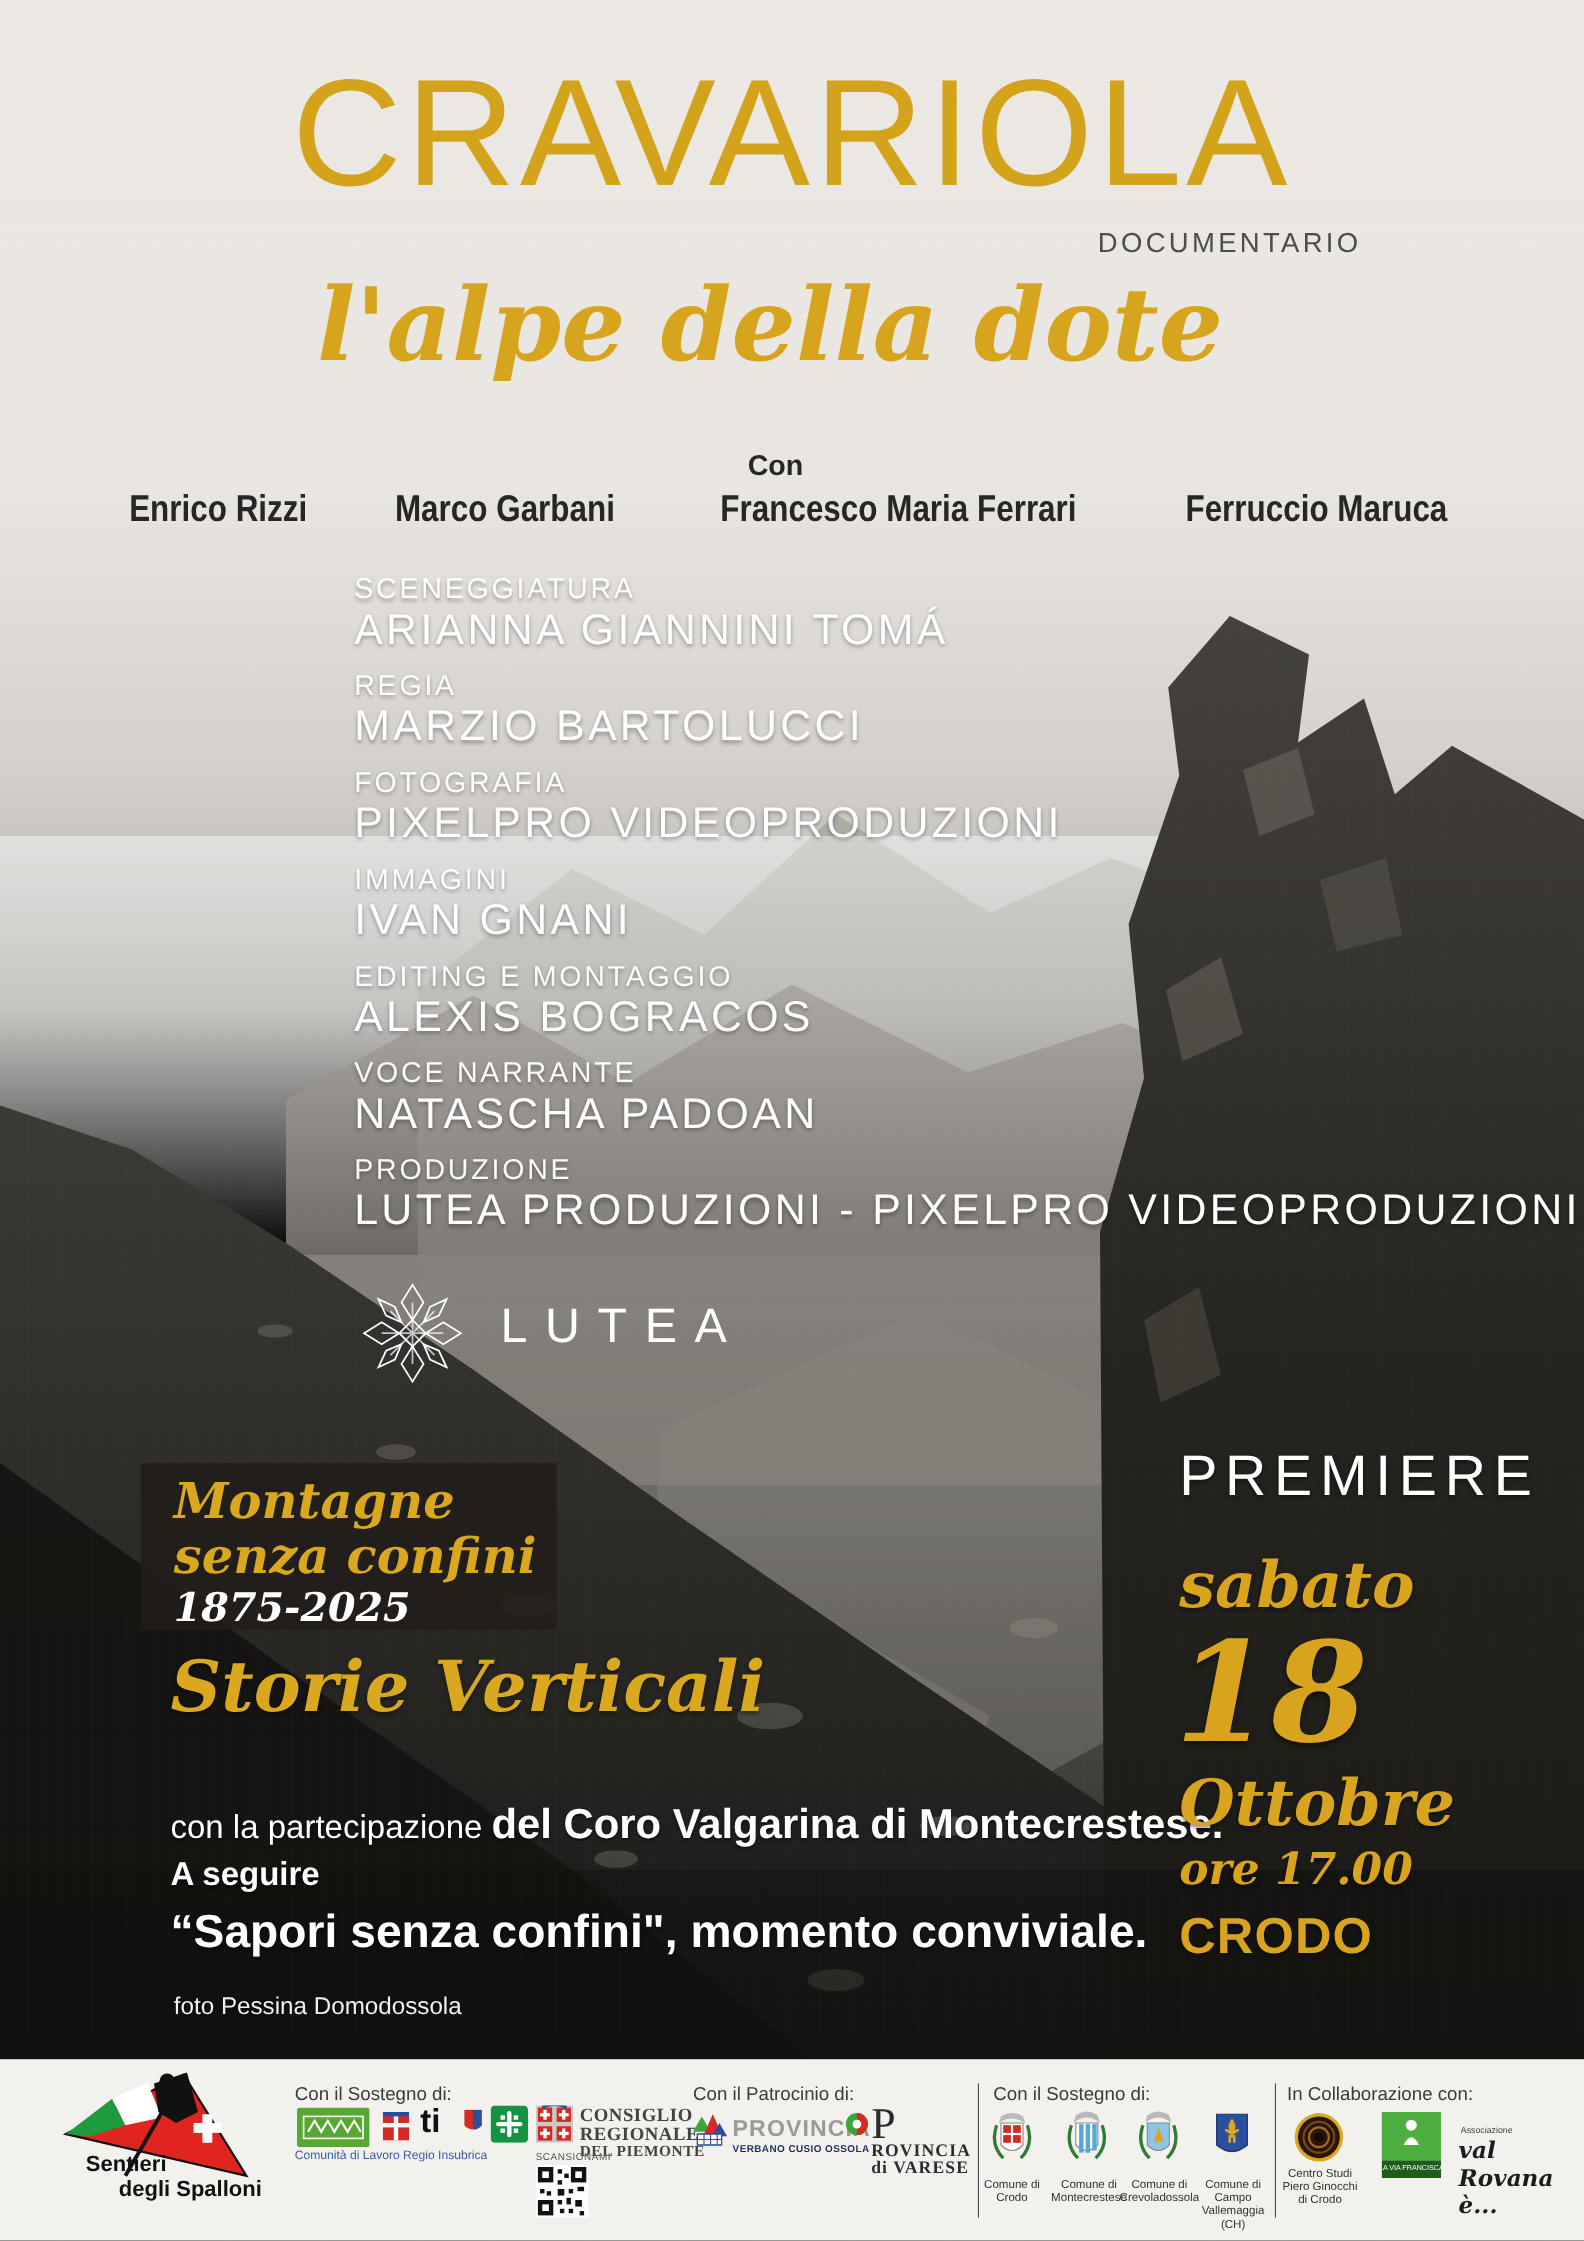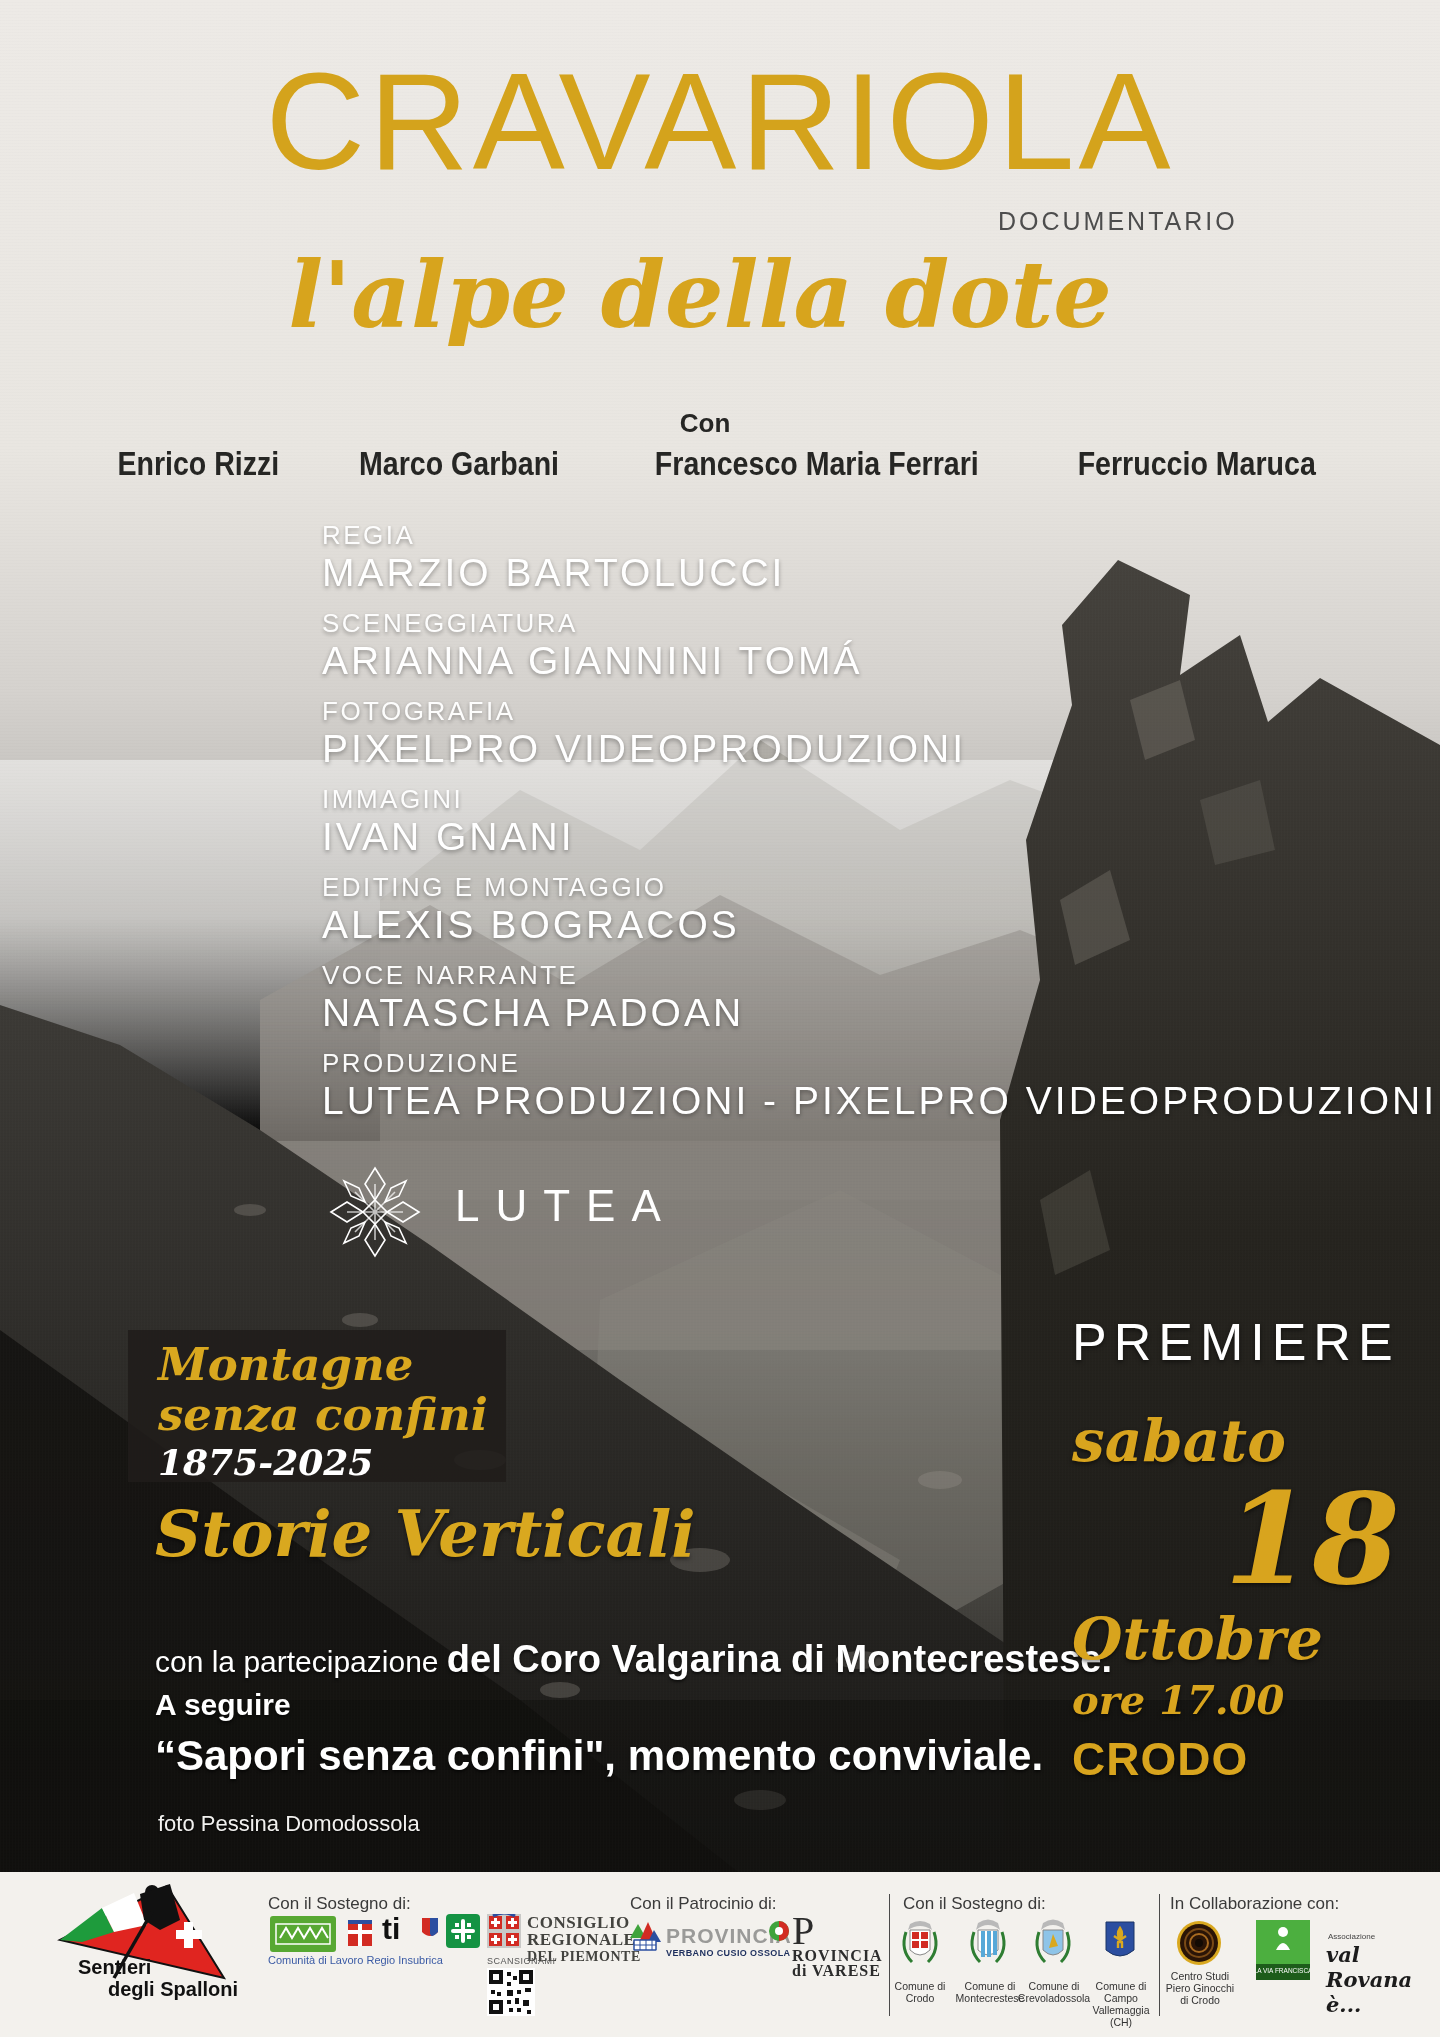--- a/index.html
+++ b/index.html
@@ -45,21 +45,21 @@
           text-shadow:0 2px 3px rgba(0,0,0,.6);}
   .photocap{left:158px;top:1808px;color:#f2f1ef;font-size:22px;line-height:32px;
             text-shadow:0 1px 2px rgba(0,0,0,.7);}
   
   .premiere{left:1072px;top:1312px;color:#fff;}
   .prem-label{font-size:52px;letter-spacing:7px;color:#fff;
               text-shadow:0 2px 4px rgba(0,0,0,.5);}
   .gold-script{font-family:"DejaVu Serif",serif;font-style:italic;font-weight:bold;
                color:#d8a41e;text-shadow:0 2px 4px rgba(0,0,0,.55);}
   .sabato{font-size:58px;margin-top:40px;line-height:1;}
-  .daynum{font-size:126px;line-height:1;margin-top:6px;margin-left:-4px;text-align:right;}
+  .daynum{font-size:126px;line-height:1;margin-top:6px;margin-left:-4px;}
   .month{font-size:58px;line-height:1;margin-top:8px;}
   .oretime{font-size:40px;line-height:1;margin-top:12px;}
   .city,.venue{color:#d8a41e;font-weight:bold;font-size:46px;line-height:1;
                letter-spacing:1px;text-shadow:0 2px 4px rgba(0,0,0,.55);}
   .city{margin-top:16px;} .venue{margin-top:14px;white-space:nowrap;}
   
   .footer{left:0;top:1872px;width:1440px;height:165px;background:#f3f1ed;}
   .flabel{position:absolute;font-size:17px;color:#3a3a3a;}
   .tinycap{position:absolute;font-size:11px;color:#3b5ba5;}
   .comcap{position:absolute;font-size:10.5px;color:#333;text-align:center;line-height:12px;}
@@ -146,26 +146,26 @@
   <div class="abs conlabel">Con</div>
   <div class="abs castrow">
     <span>Enrico Rizzi</span>
     <span>Marco Garbani</span>
     <span>Francesco Maria Ferrari</span>
     <span>Ferruccio Maruca</span>
   </div>
 
   <div class="abs credits">
     <div class="credit">
+      <div class="role">SCENEGGIATURA</div>
+      <div class="cname">ARIANNA GIANNINI TOMÁ</div>
+    </div>
+    <div class="credit">
       <div class="role">REGIA</div>
       <div class="cname">MARZIO BARTOLUCCI</div>
-    </div>
-    <div class="credit">
-      <div class="role">SCENEGGIATURA</div>
-      <div class="cname">ARIANNA GIANNINI TOMÁ</div>
     </div>
     <div class="credit">
       <div class="role">FOTOGRAFIA</div>
       <div class="cname">PIXELPRO VIDEOPRODUZIONI</div>
     </div>
     <div class="credit">
       <div class="role">IMMAGINI</div>
       <div class="cname">IVAN GNANI</div>
     </div>
     <div class="credit">

